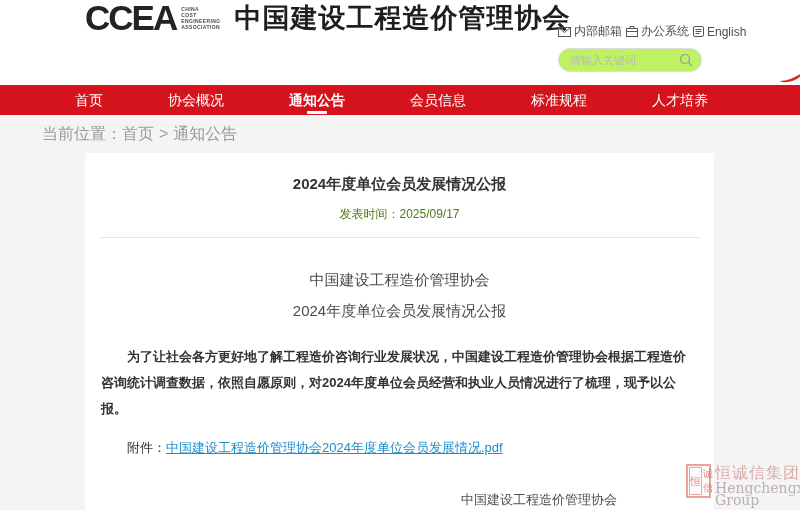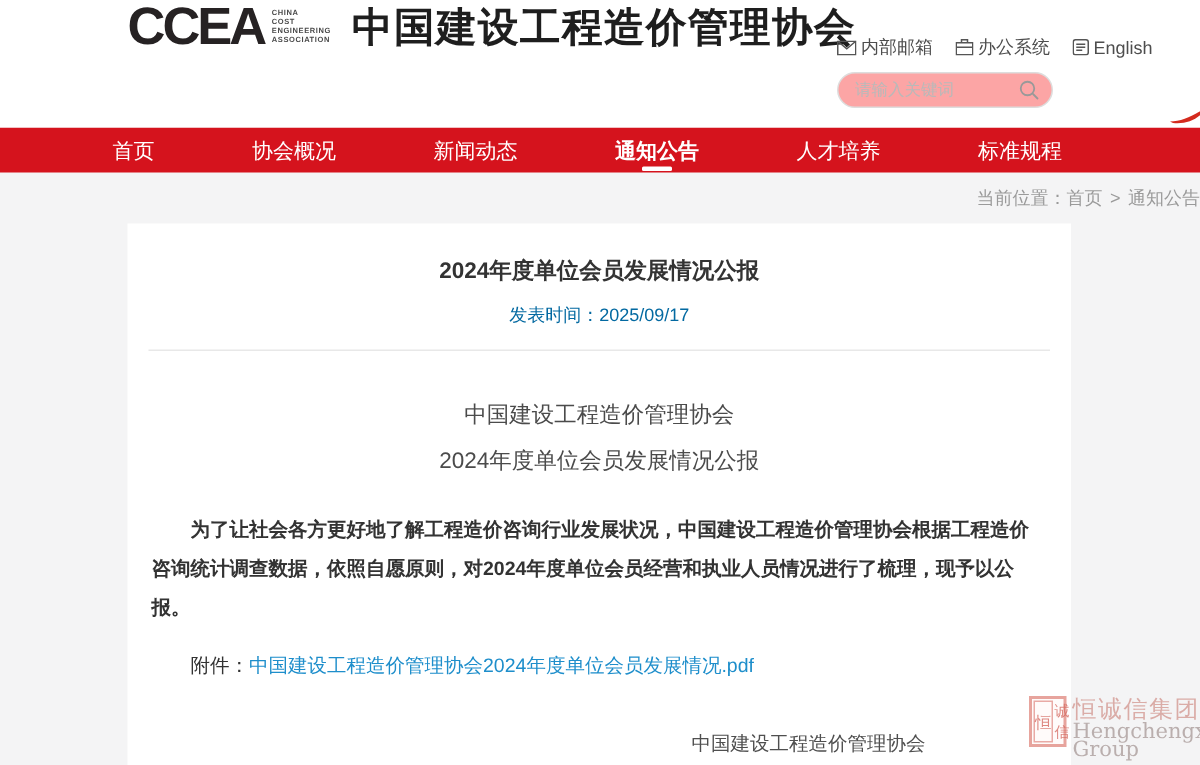--- a/index.html
+++ b/index.html
@@ -12,50 +12,50 @@
   
   .header { height:85px; background:#fff; position:relative; display:flex; align-items:flex-start; padding-left:85px; }
   .logo { display:flex; align-items:center; }
   .logo-acronym { font-size:35px; font-weight:800; color:#262223; letter-spacing:-2px; line-height:1; position:relative; }
   .logo-swoosh { position:absolute; right:-6px; bottom:2px; width:26px; height:12px; }
   .logo-sub { margin-left:5px; display:flex; flex-direction:column; justify-content:center; }
   .logo-sub span { font-size:5px; line-height:6px; color:#4a4a4a; letter-spacing:.4px; font-weight:bold; }
   .site-title { margin-left:14px; font-size:27px; font-weight:bold; color:#1e1e1e; letter-spacing:1px; }
 
   .header-right { position:absolute; left:558px; top:23px; }
-  .quick-links { display:flex; gap:15px; align-items:center; }
+  .quick-links { display:flex; gap:4px; align-items:center; }
   .quick-link { display:flex; align-items:center; gap:3px; font-size:12px; color:#4d4d4d; text-decoration:none; cursor:pointer; }
   .quick-link svg { display:block; }
   .search-wrap { position:relative; margin-top:8px; width:144px; }
-  .search-input { width:144px; height:24px; border:1px solid #ddd; border-radius:13px; padding:0 28px 0 11px; font-size:11px; color:#555; outline:none; background:#fca5a5; }
+  .search-input { width:144px; height:24px; border:1px solid #ddd; border-radius:13px; padding:0 28px 0 11px; font-size:11px; color:#555; outline:none; background:#bef264; }
   .search-input::placeholder { color:#b9b9b9; }
   .search-btn { position:absolute; right:9px; top:5px; width:14px; height:14px; cursor:pointer; }
 
   
   .nav { background:#d5131d; height:30px; }
   .nav-inner { display:flex; justify-content:space-between; padding:0 92px 0 75px; height:30px; }
   .nav-item { color:#fff; font-size:14px; line-height:30px; text-decoration:none; position:relative; cursor:pointer; }
   .nav-item.active { font-weight:bold; }
   .nav-item.active::after { content:""; position:absolute; left:50%; transform:translateX(-50%); bottom:1px; width:20px; height:3px; background:#fff; border-radius:1px; }
 
   
-  .breadcrumb { padding:9px 0 8px 87px; font-size:12px; color:#9a9a9a;text-align:right; }
+  .breadcrumb { padding:9px 0 8px 42px; font-size:16px; color:#9a9a9a; }
   .breadcrumb a { color:#9a9a9a; text-decoration:none; cursor:pointer; }
   .breadcrumb .sep { margin:0 5px; }
 
   
   .card { width:629px; margin-left:85px; height:362px; background:#fff; }
   .article-title { padding-top:22px; text-align:center; font-size:15px; font-weight:bold; color:#333; }
-  .article-meta { margin-top:12px; text-align:center; font-size:12px; color:#0369a1; }
+  .article-meta { margin-top:12px; text-align:center; font-size:12px; color:#4d7c0f; }
   .divider { border:none; border-top:1px solid #e8e8e8; margin:14px 14px 0; }
   .doc-heading { margin-top:33px; text-align:center; font-size:15px; color:#4b4b4b; }
   .doc-heading2 { margin-top:12px; text-align:center; font-size:15px; color:#4b4b4b; }
   .doc-para { margin:23px 16px 0; font-size:13px; line-height:26px; color:#333; text-indent:2em;font-weight:bold; }
   .doc-attach { margin:17px 16px 0; font-size:13px; text-indent:2em; }
-  .attach-link { color:#1e8ecb; cursor:pointer; }
+  .attach-link { color:#1e8ecb; text-decoration:underline; cursor:pointer; }
   .signature { margin:34px 60px 0 auto; width:230px; text-align:center; font-size:13px; color:#4f4f4f; }
 
   
   .watermark { position:absolute; left:686px; top:464px; display:flex; align-items:flex-start; gap:4px; opacity:.75; }
   .seal { width:25px; height:34px; border:2px solid rgba(205,70,58,.65); display:flex; padding:1px; gap:1px; background:rgba(255,245,244,.5); }
   .seal-left { flex:1; border:1px solid rgba(205,70,58,.6); color:rgba(200,60,48,.8); font-size:11px; font-family:"DejaVu Serif","Liberation Serif",serif; display:flex; align-items:center; justify-content:center; }
   .seal-right { flex:1; display:flex; flex-direction:column; color:rgba(200,60,48,.8); font-size:10px; font-family:"DejaVu Serif","Liberation Serif",serif; }
   .seal-right span { flex:1; display:flex; align-items:center; justify-content:center; }
   .wm-text { display:flex; flex-direction:column; }
   .wm-name { font-family:"DejaVu Serif","Liberation Serif",serif; font-size:16px; letter-spacing:1px; color:rgba(190,95,85,.65); line-height:18px; }
@@ -113,24 +113,24 @@
           <line x1="9.5" y1="9.5" x2="13" y2="13" stroke="#999" stroke-width="1.2"></line>
         </svg>
     </div>
   </div>
 </div>
 
 <div class="nav">
   <div class="nav-inner">
     <a class="nav-item">首页</a>
     <a class="nav-item">协会概况</a>
-    <a class="nav-item">新闻动态</a>
     <a class="nav-item active">通知公告</a>
+    <a class="nav-item">会员信息</a>
+    <a class="nav-item">标准规程</a>
     <a class="nav-item">人才培养</a>
-    <a class="nav-item">标准规程</a>
   </div>
 </div>
 
 <div class="breadcrumb">
   <span>当前位置：</span><a>首页</a><span class="sep">&gt;</span><a>通知公告</a>
 </div>
 
 <div class="card">
   <div class="article-title">2024年度单位会员发展情况公报</div>
   <div class="article-meta">

